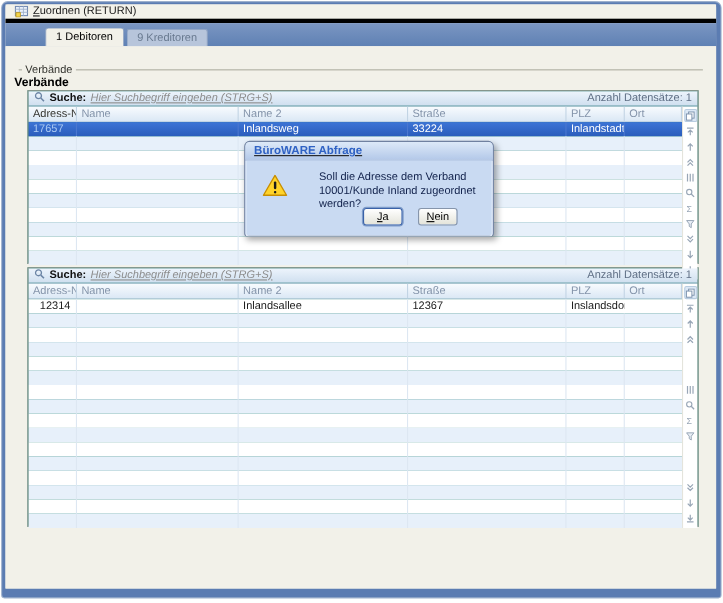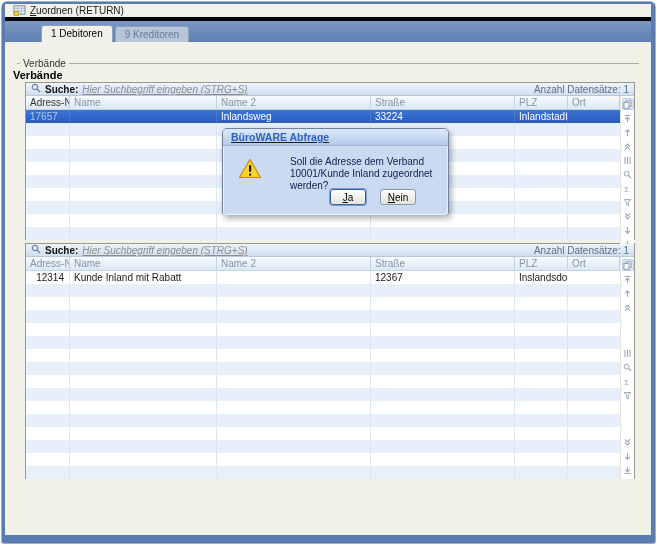--- a/index.html
+++ b/index.html
@@ -285,22 +285,22 @@
             <div class="trow hdr">
               <div class="tcell">Adress-Nr.</div>
               <div class="tcell">Name</div>
               <div class="tcell">Name 2</div>
               <div class="tcell">Straße</div>
               <div class="tcell">PLZ</div>
               <div class="tcell">Ort</div>
             </div>
             <div class="trow">
               <div class="tcell r">12314</div>
-              <div class="tcell">Kunde Inland mit Rabatt</div>
               <div class="tcell"></div>
+              <div class="tcell">Inlandsallee</div>
               <div class="tcell">12367</div>
               <div class="tcell">Inslandsdorf</div>
             </div>
             <div>
                 <div class="trow alt">
                   <div class="tcell"></div>
                   <div class="tcell"></div>
                   <div class="tcell"></div>
                   <div class="tcell"></div>
                   <div class="tcell"></div>

